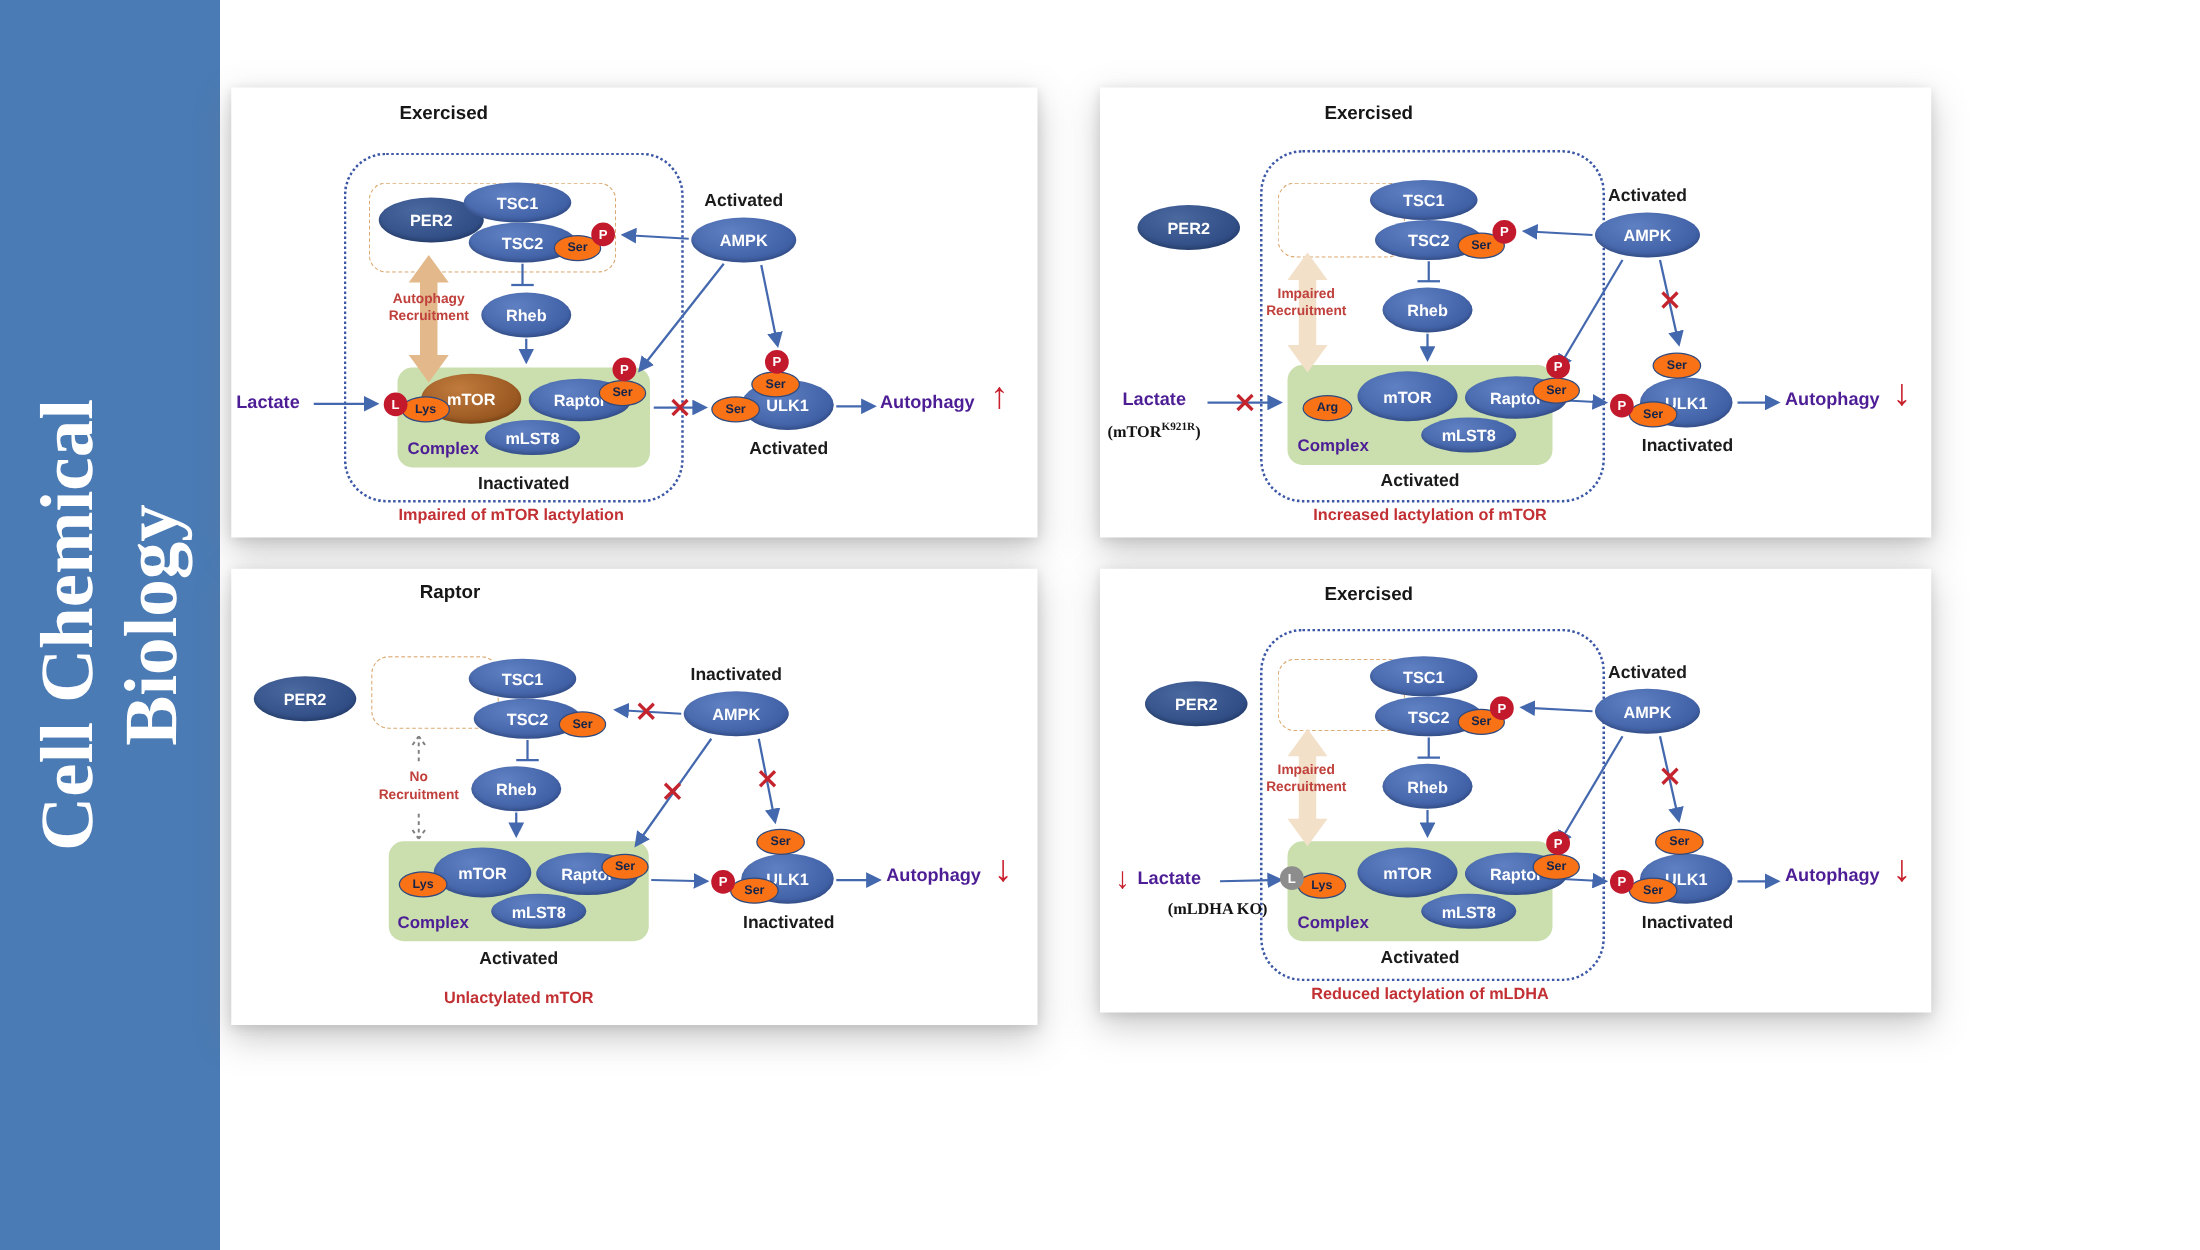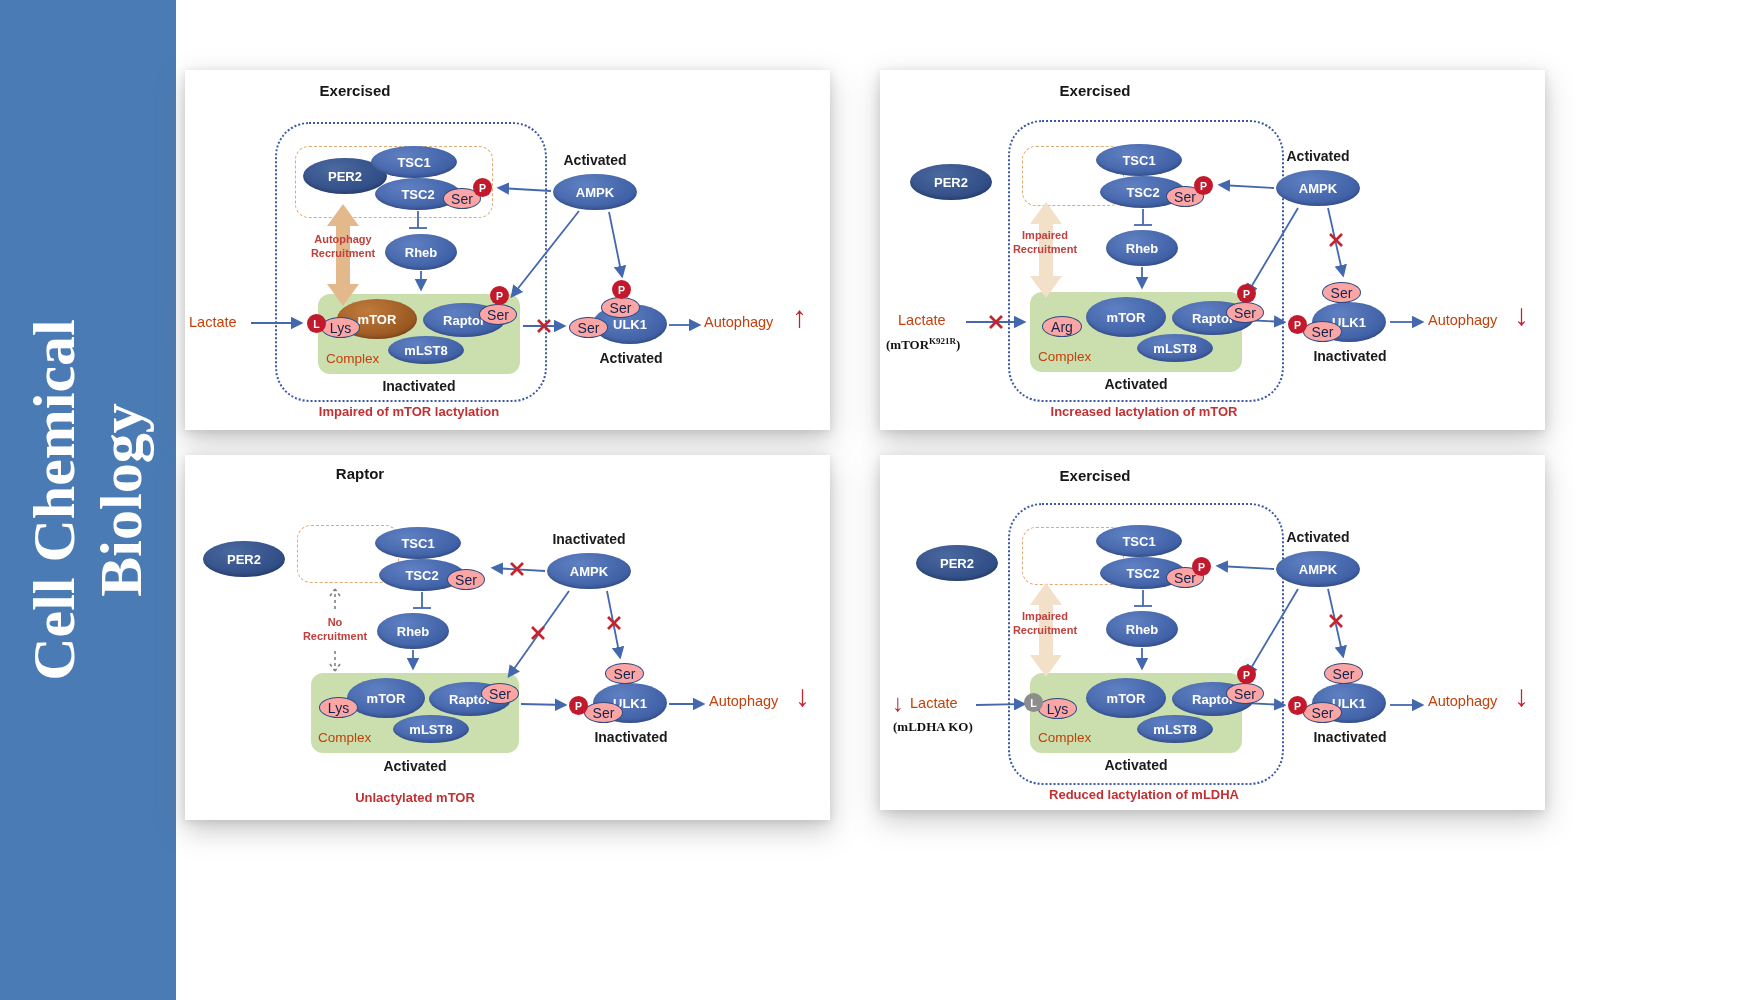--- a/index.html
+++ b/index.html
@@ -8,30 +8,30 @@
   .sidebar-text{position:absolute;left:50%;top:50%;transform:translate(-50%,-50%) rotate(-90deg);
     color:#fff;font-family:"Liberation Serif",serif;font-weight:bold;font-size:60px;line-height:1.12;
     text-align:center;white-space:nowrap;}
   .panel{position:absolute;background:#fff;box-shadow:0 10px 26px rgba(110,110,110,.38),0 2px 8px rgba(120,120,120,.22);}
   .ell{position:absolute;border-radius:50%;display:flex;align-items:center;justify-content:center;
     color:#fff;font-weight:bold;font-size:13px;z-index:4;
     background:radial-gradient(ellipse at 38% 30%, #5f80c2, #3e5ea4 75%);
     box-shadow:inset 0 -2px 3px rgba(0,0,0,.18);}
   .ell.dark{background:radial-gradient(ellipse at 38% 30%, #4a699f, #2e4b83 75%);text-align:right;}
   .ell.brown{background:radial-gradient(ellipse at 38% 30%, #c07a3c, #96551f 75%);}
-  .tag{position:absolute;background:#fca5a5;border:1.5px solid #2e4a80;border-radius:50%;
-    color:#13244c;font-weight:normal;font-size:14px;display:flex;align-items:center;justify-content:center;z-index:5;}
+  .tag{position:absolute;background:#f97316;border:1.5px solid #2e4a80;border-radius:50%;
+    color:#13244c;font-weight:bold;font-size:10px;display:flex;align-items:center;justify-content:center;z-index:5;}
   .pc{position:absolute;width:19px;height:19px;background:#c2192d;border-radius:50%;color:#fff;
     font-weight:bold;font-size:10.5px;display:flex;align-items:center;justify-content:center;z-index:6;}
   .pc.gray{background:#8d8d8d;}
   .ttl{position:absolute;font-weight:bold;font-size:15px;color:#161616;text-align:center;z-index:4;}
   .state{position:absolute;font-weight:bold;font-size:14px;color:#1b1b1b;text-align:center;z-index:4;}
   .cap{position:absolute;font-weight:bold;font-size:13px;color:#c23034;text-align:center;z-index:4;}
   .recruit{position:absolute;font-weight:bold;font-size:11px;color:#c0403c;text-align:center;line-height:1.3;z-index:4;}
-  .blab{position:absolute;font-weight:normal;font-size:14.5px;color:#c2410c;z-index:4;}
+  .blab{position:absolute;font-weight:bold;font-size:14.5px;color:#4c1d95;z-index:4;}
   .ko{position:absolute;font-weight:bold;font-size:13px;color:#141414;font-family:"Liberation Serif",serif;z-index:4;}
   .ko sup{font-size:9px;}
   .aarrow{position:absolute;font-weight:bold;color:#c8202c;line-height:1;z-index:4;}
   .dotbox{position:absolute;border:2.5px dotted #3b57a6;border-radius:34px;z-index:1;}
   .orgbox{position:absolute;border:1.6px dashed #dcab74;border-radius:14px;z-index:1;}
   .cbox{position:absolute;background:#cadfad;border-radius:12px;z-index:1;}
   svg.arrows{position:absolute;left:0;top:0;z-index:3;pointer-events:none;}
   svg.arrows line{stroke:#4468ae;stroke-width:1.8;}
   svg.arrows .xmark line{stroke:#c4242e;stroke-width:2.6;}
   svg.arrows .dashed line{stroke:#808080;stroke-width:1.6;stroke-dasharray:3 3;}
@@ -311,21 +311,21 @@
     <div class="ell" style="left:257px;top:260px;width:76px;height:28px">mLST8</div>
     <div class="pc gray" style="left:144px;top:238px">L</div>
     <div class="tag" style="left:158px;top:243px;width:37px;height:19px">Lys</div>
     <div class="tag" style="left:346px;top:228px;width:36px;height:19px">Ser</div>
     <div class="pc" style="left:357px;top:210px">P</div>
     <div class="blab" style="left:158px;top:275px;font-size:13.5px">Complex</div>
     <div class="state" style="left:150px;top:302px;width:212px">Activated</div>
 
     <div class="aarrow" style="left:12px;top:236px;font-size:24px">↓</div>
     <div class="blab" style="left:30px;top:240px">Lactate</div>
-    <div class="ko" style="left:13px;top:264px;width:110px;text-align:left">(mLDHA KO)</div>
+    <div class="ko" style="left:24px;top:264px;width:110px;text-align:right">(mLDHA KO)</div>
 
     <div class="ell" style="left:432px;top:228px;width:74px;height:40px">ULK1</div>
     <div class="tag" style="left:444px;top:208px;width:37px;height:19px">Ser</div>
     <div class="pc" style="left:408px;top:241px">P</div>
     <div class="tag" style="left:423px;top:247px;width:37px;height:19px">Ser</div>
     <div class="state" style="left:424px;top:274px;width:92px">Inactivated</div>
 
     <div class="blab" style="left:548px;top:238px">Autophagy</div>
     <div class="aarrow" style="left:634px;top:226px;font-size:30px">↓</div>
 

